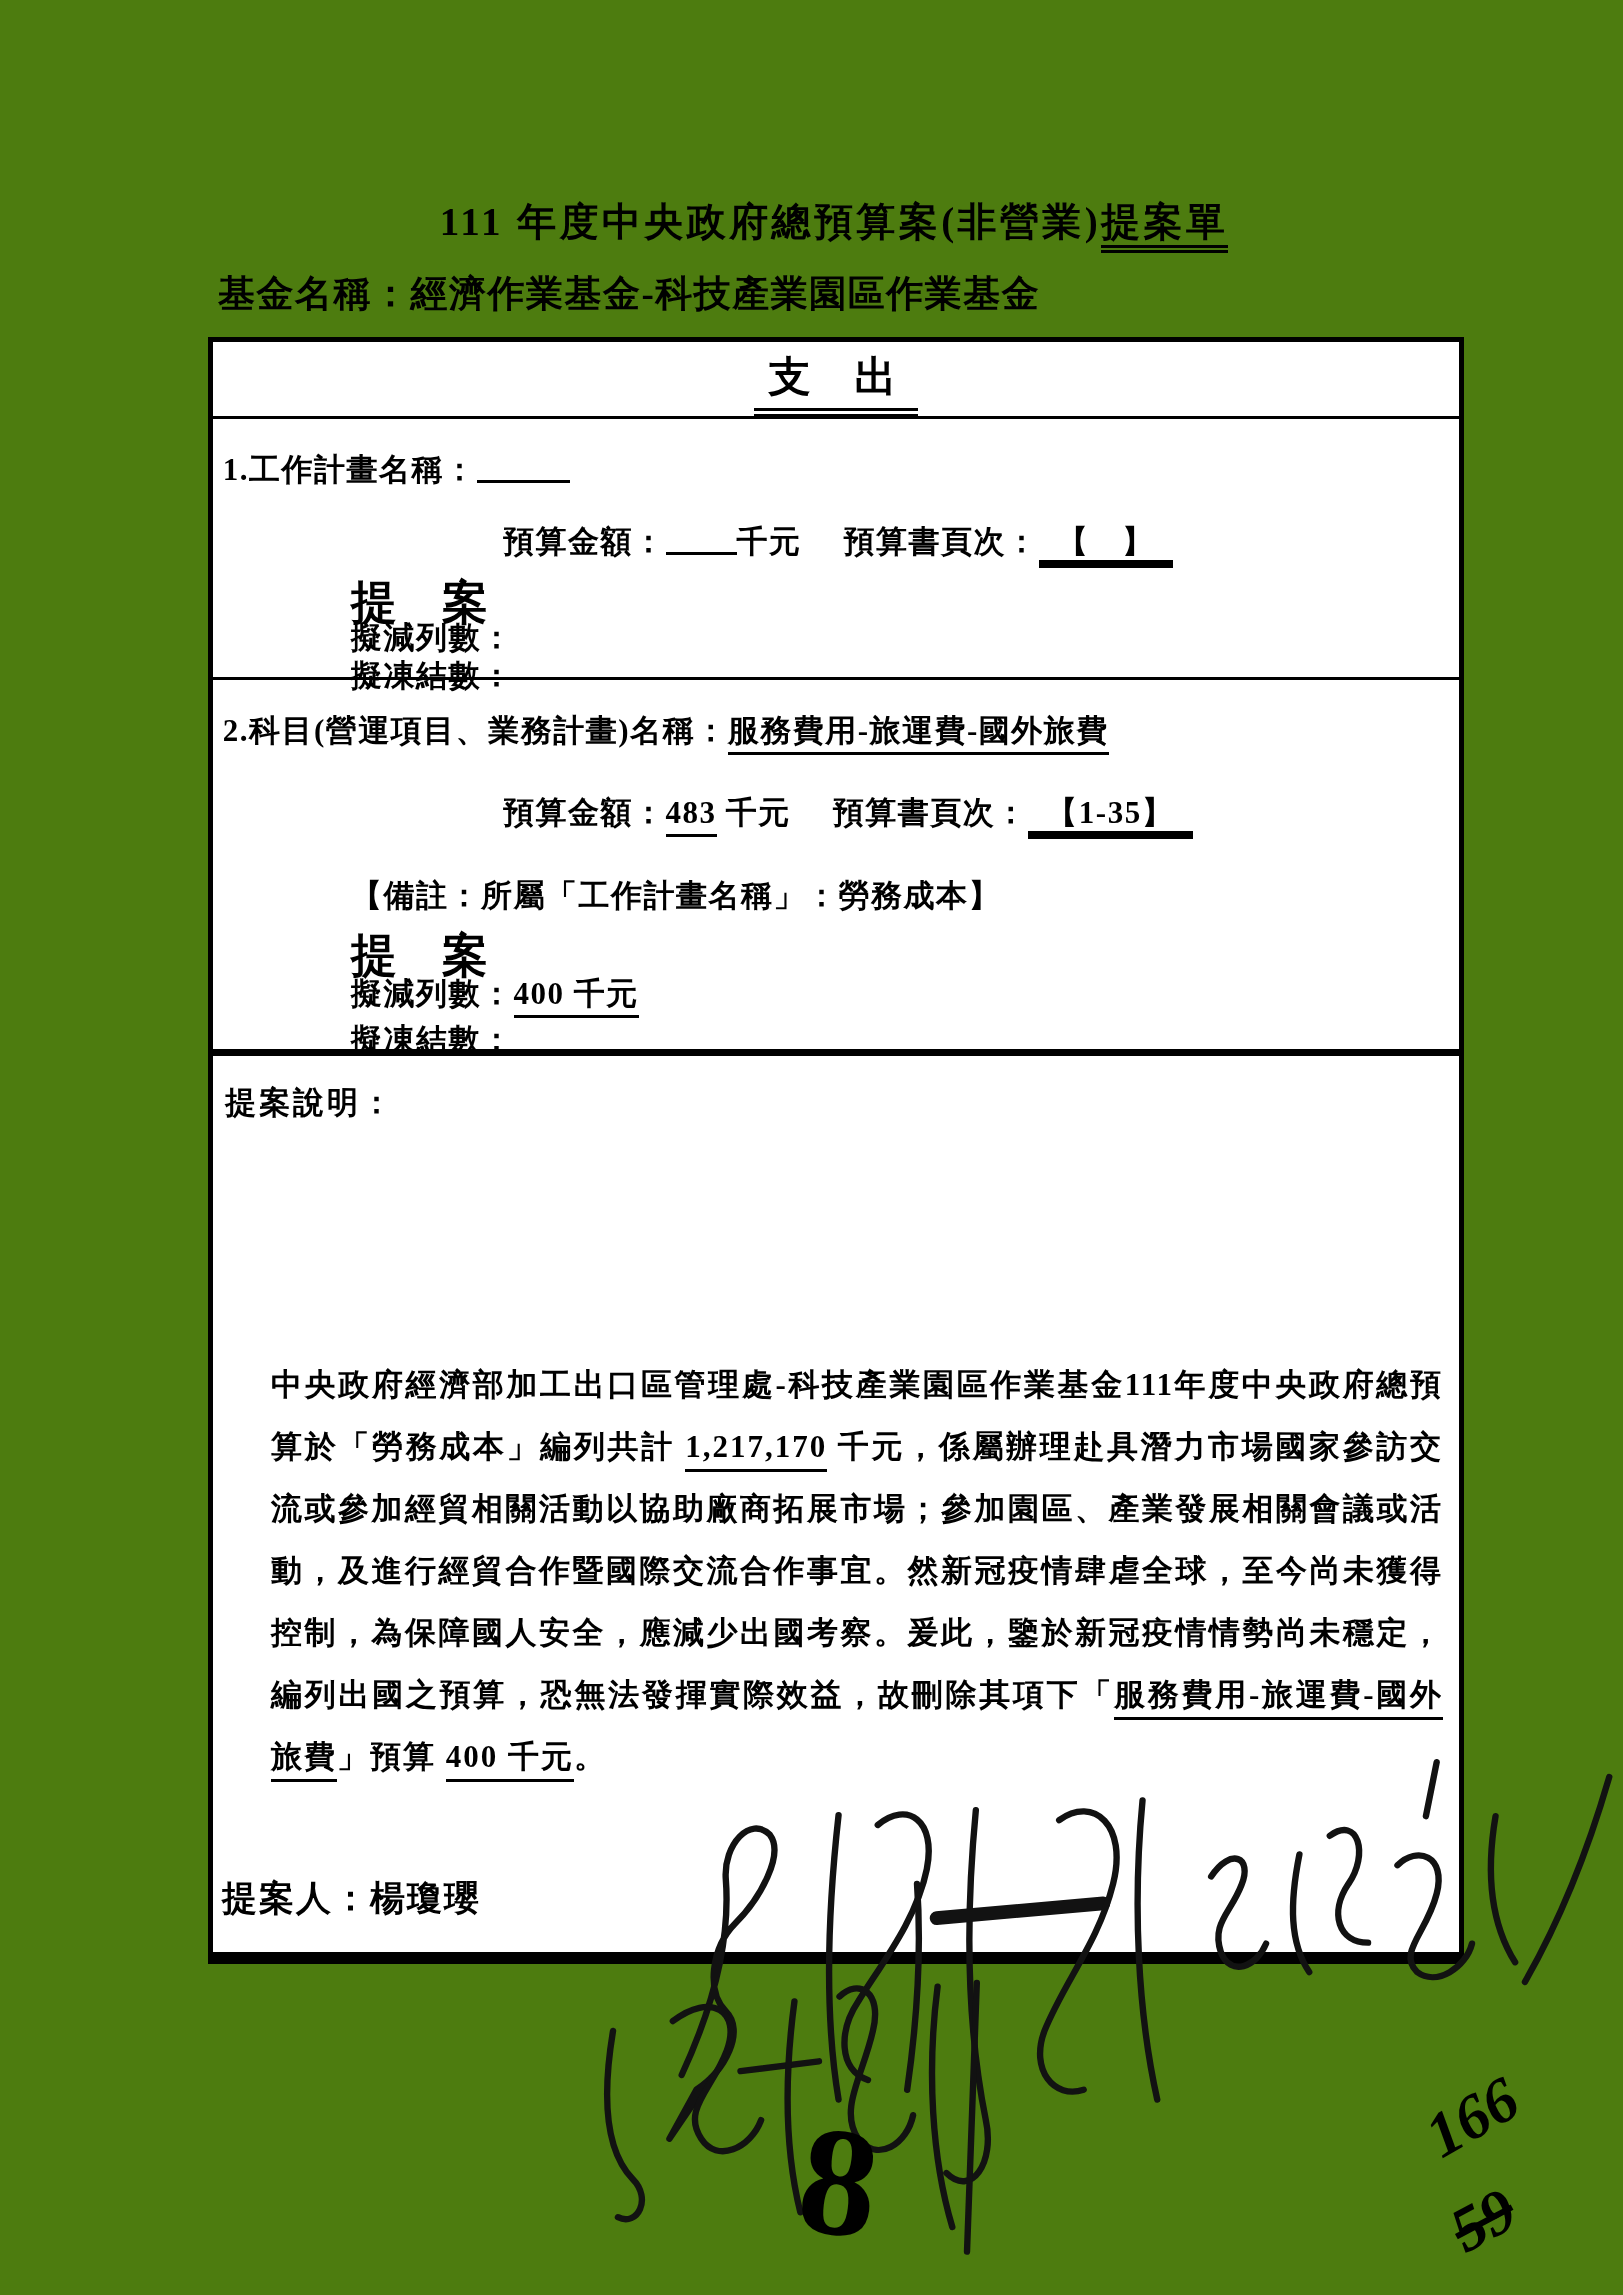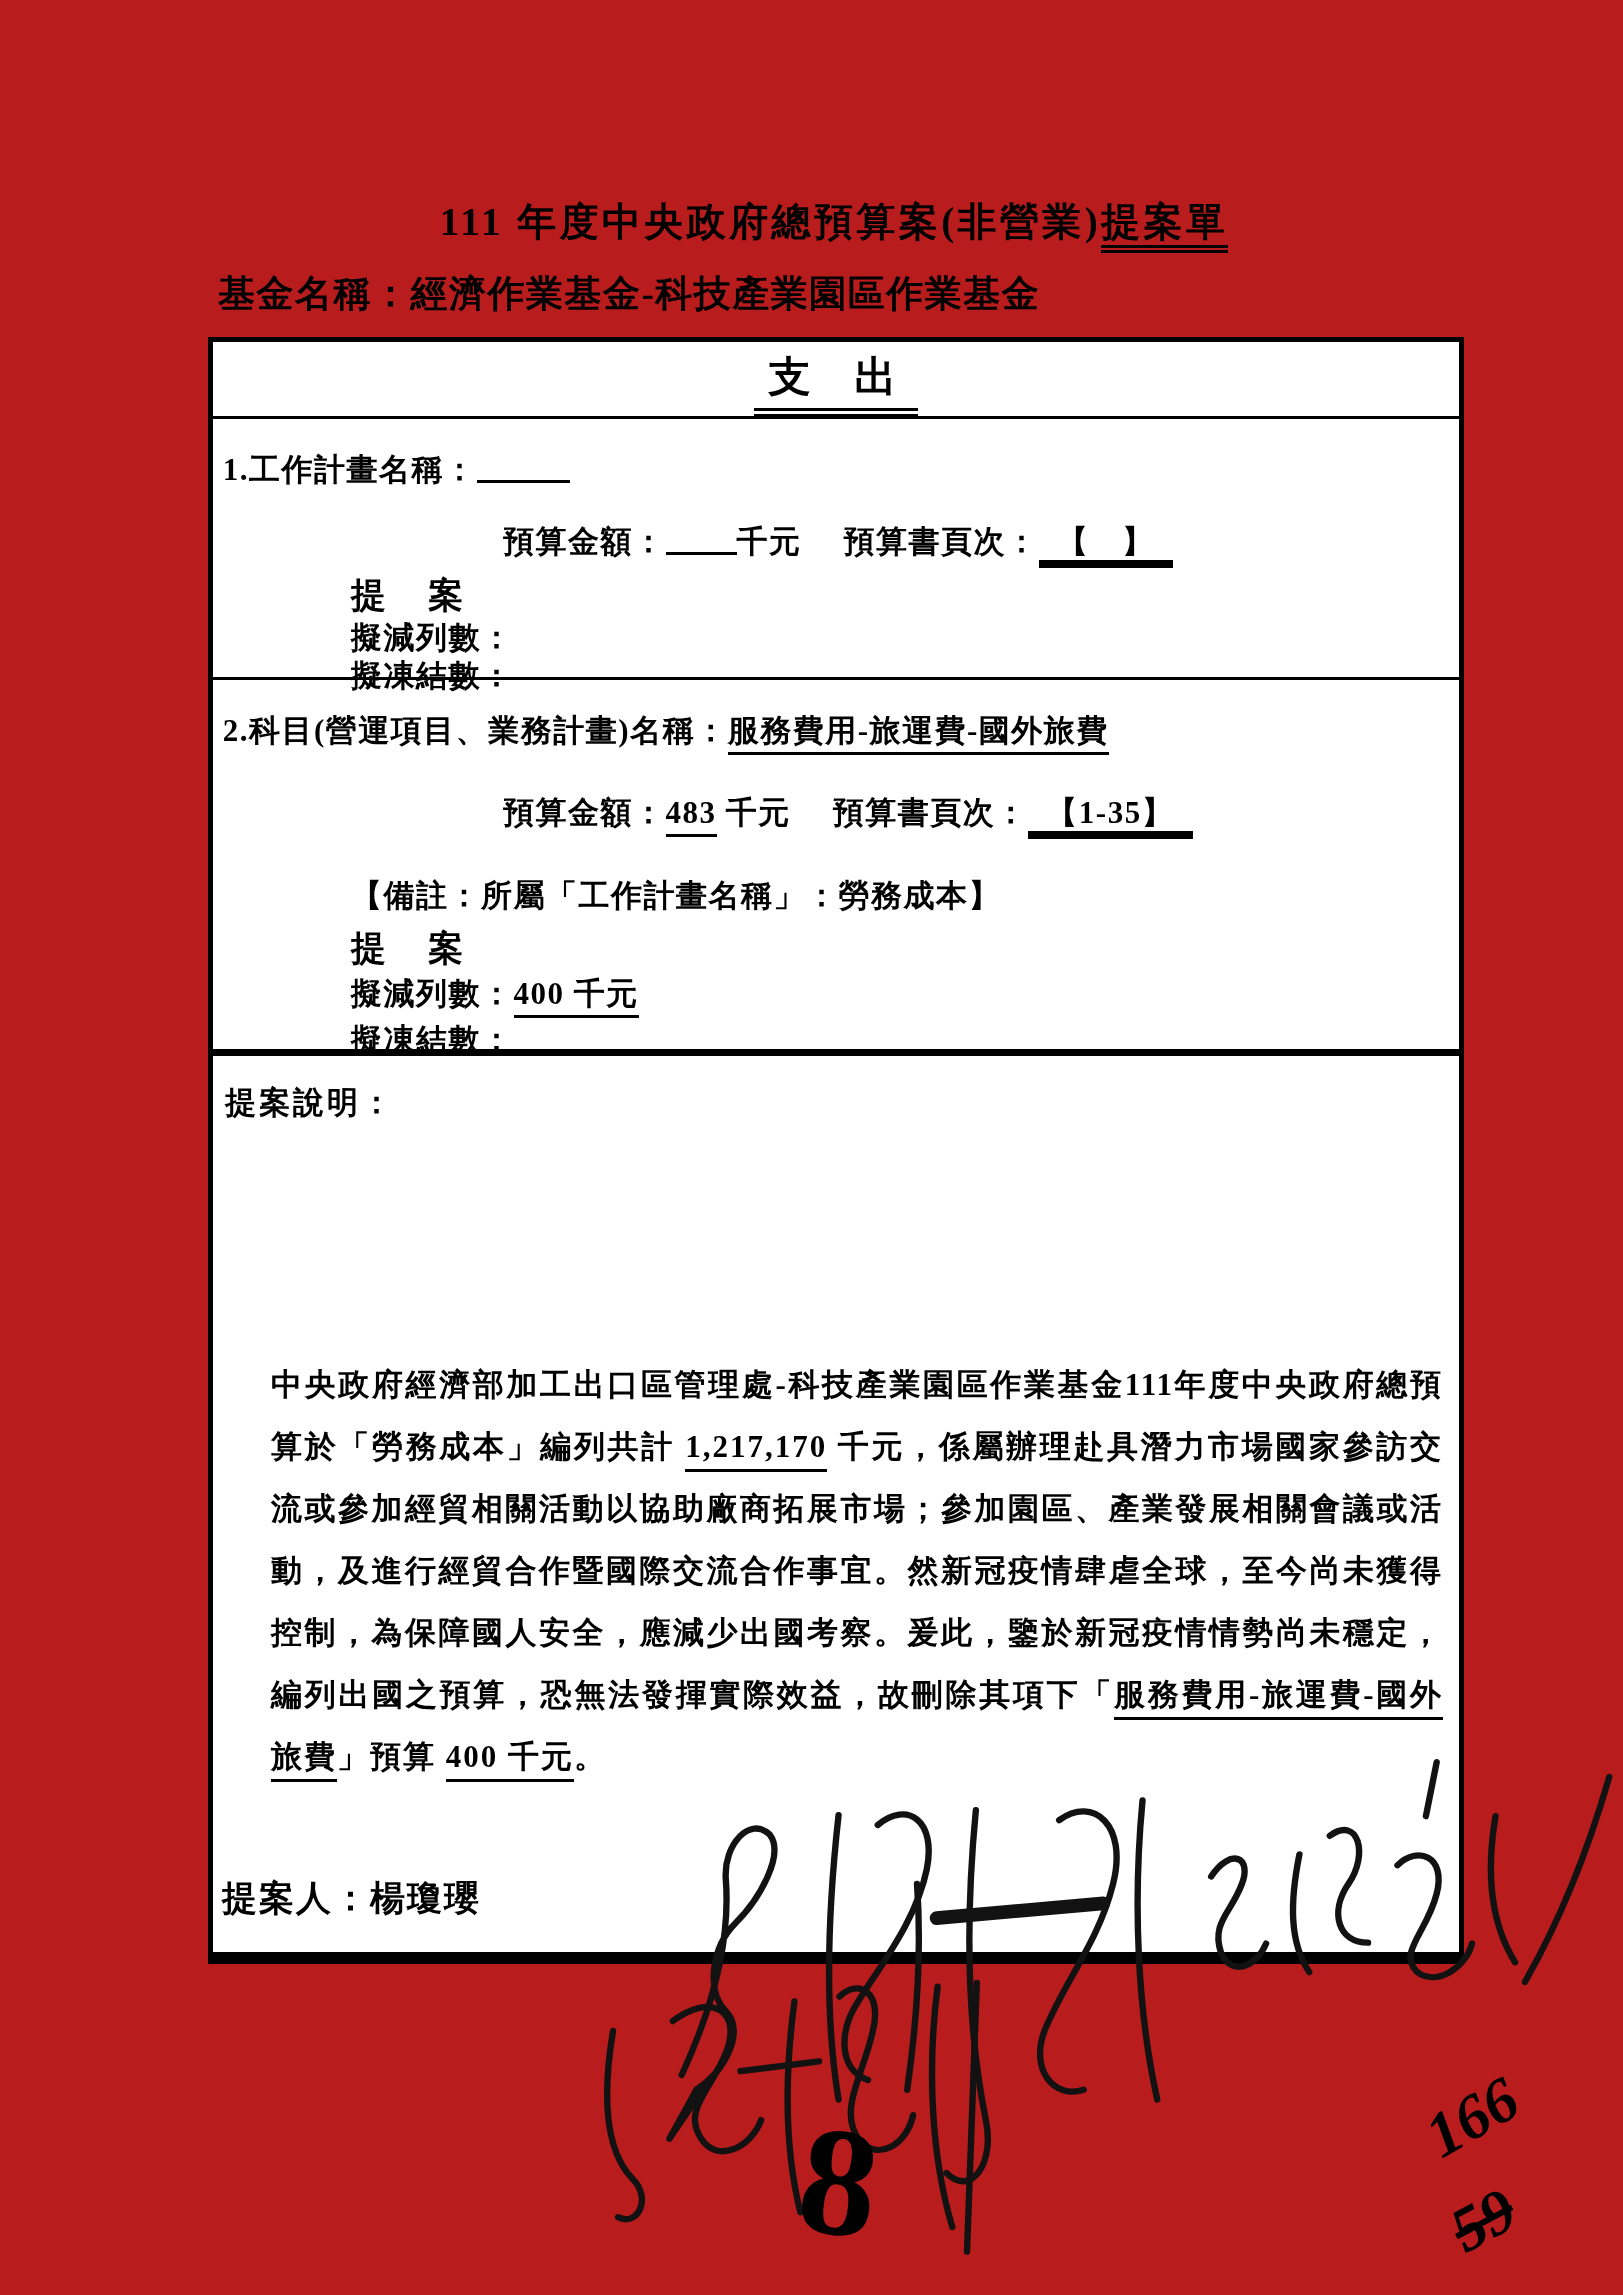--- a/index.html
+++ b/index.html
@@ -1,17 +1,17 @@
 <!DOCTYPE html>
 <html style="font-size:7.8px"><head>
 <meta charset="utf-8">
 <style>
   html,body{margin:0;padding:0;background:#e8e8e8;}
   .page{
-    position:relative; width:1624px; height:2295px; background:#b91c1c;
+    position:relative; width:1624px; height:2295px; background:#4d7c0f;
     font-family:"Liberation Serif","DejaVu Serif",serif; color:#000;
     font-weight:bold; overflow:hidden;
   }
   
   .doc-title{
     position:absolute; top:195px; left:0; width:1624px; text-align:center;
     font-size:39px; letter-spacing:3.4px; text-indent:44px; white-space:nowrap;
   }
   .doc-title .u-double{ border-bottom:8.8px double #000; padding-bottom:2px; }
   .fund-line{
@@ -25,21 +25,21 @@
   .row{ position:relative; }
   .row-header{ height:74px; border-bottom:3.9px solid #000; text-align:center; }
   .hdr-text{
     display:inline-block; margin-top:6.9px; font-size:42px; letter-spacing:16.7px;
     border-bottom:9.8px double #000; padding:0 4.9px 2.9px 14.7px;
   }
   .row-s1{ height:258px; border-bottom:3.9px solid #000; font-size:31px; }
   .row-s2{ height:369px; border-bottom:7.8px solid #000; font-size:31px; }
   .row-expl{ height:896px; font-size:31px; }
   .line{ position:absolute; white-space:nowrap; letter-spacing:1.5px; }
-  .proposal-lbl{ font-size:35px; letter-spacing:16.7px; }
+  .proposal-lbl{ font-size:46px; letter-spacing:16.7px; }
   .blank-u{
     display:inline-block; border-bottom:3.9px solid #000; height:3.9px;
     vertical-align:-2.9px;
   }
   .w190{ width:93px; } .w145{ width:71px; }
   .val-u{ border-bottom:3.9px solid #000; padding-bottom:3.9px; }
   .bracket-field{
     font-weight:bold; border-bottom:8.8px solid #000; padding:0 18.6px 1px 18.6px;
   }
   .gap{ display:inline-block; width:42px; }

